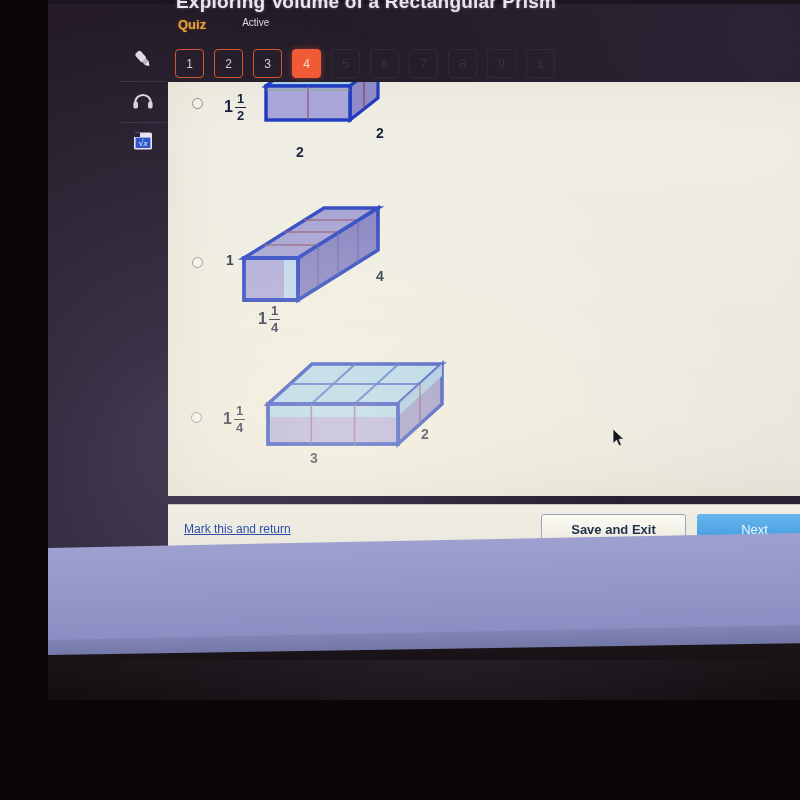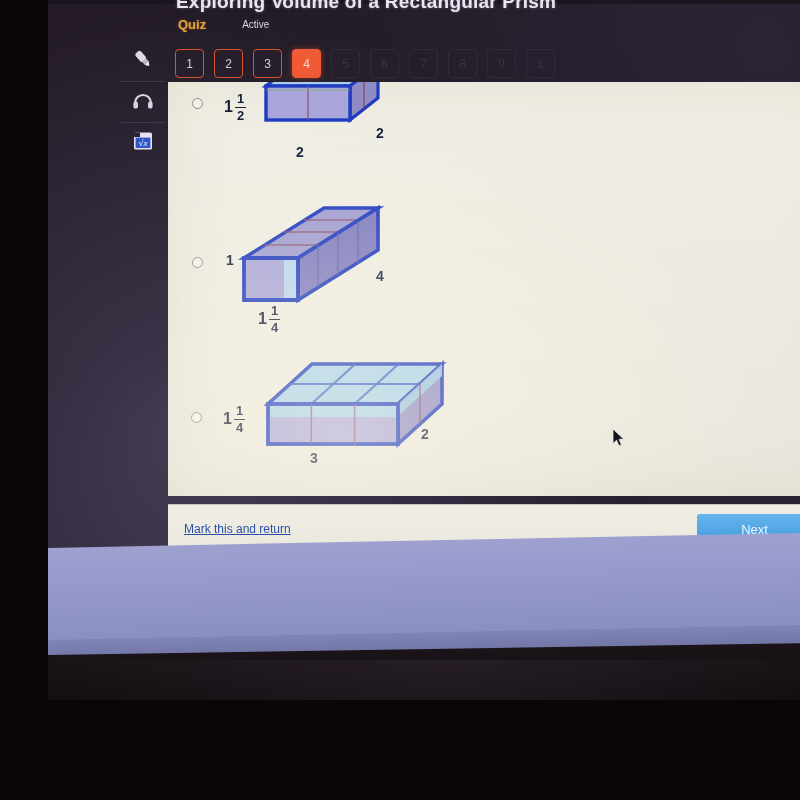--- a/index.html
+++ b/index.html
@@ -106,21 +106,21 @@
     color: #e9e6ef;
     letter-spacing: 0.2px;
     white-space: nowrap;
     text-shadow: 0 0 3px rgba(180,170,210,0.5);
   }
   #quiz-meta {
     position: absolute;
     left: 130px;
     top: 17px;
     display: flex;
-    align-items: center;
+    align-items: flex-start;
     gap: 36px;
   }
   #quiz-label {
     font-size: 13px;
     font-weight: bold;
     color: #e8a33d;
     text-shadow: 0 0 2px rgba(230,150,50,0.5);
   }
   #quiz-status {
     font-size: 10px;
@@ -478,20 +478,21 @@
       </svg>
 
       <div class="dimlabel" style="left:253px; top:76px;">2</div>
       <div class="dimlabel" style="left:142px; top:100px;">3</div>
     </div>
 
   </div>
 
   <div id="actionbar">
     <a id="mark-return" href="#">Mark this and return</a>
+    <div id="save-exit">Save and Exit</div>
     <div id="next-btn">Next</div>
     <div id="next-partial"></div>
   </div>
 
   <div id="bezel"></div>
   <div id="bezel-edge"></div>
   <div id="desk"></div>
   <div id="desk-grain"></div>
 
   <svg id="cursor" viewBox="0 0 14 20">

